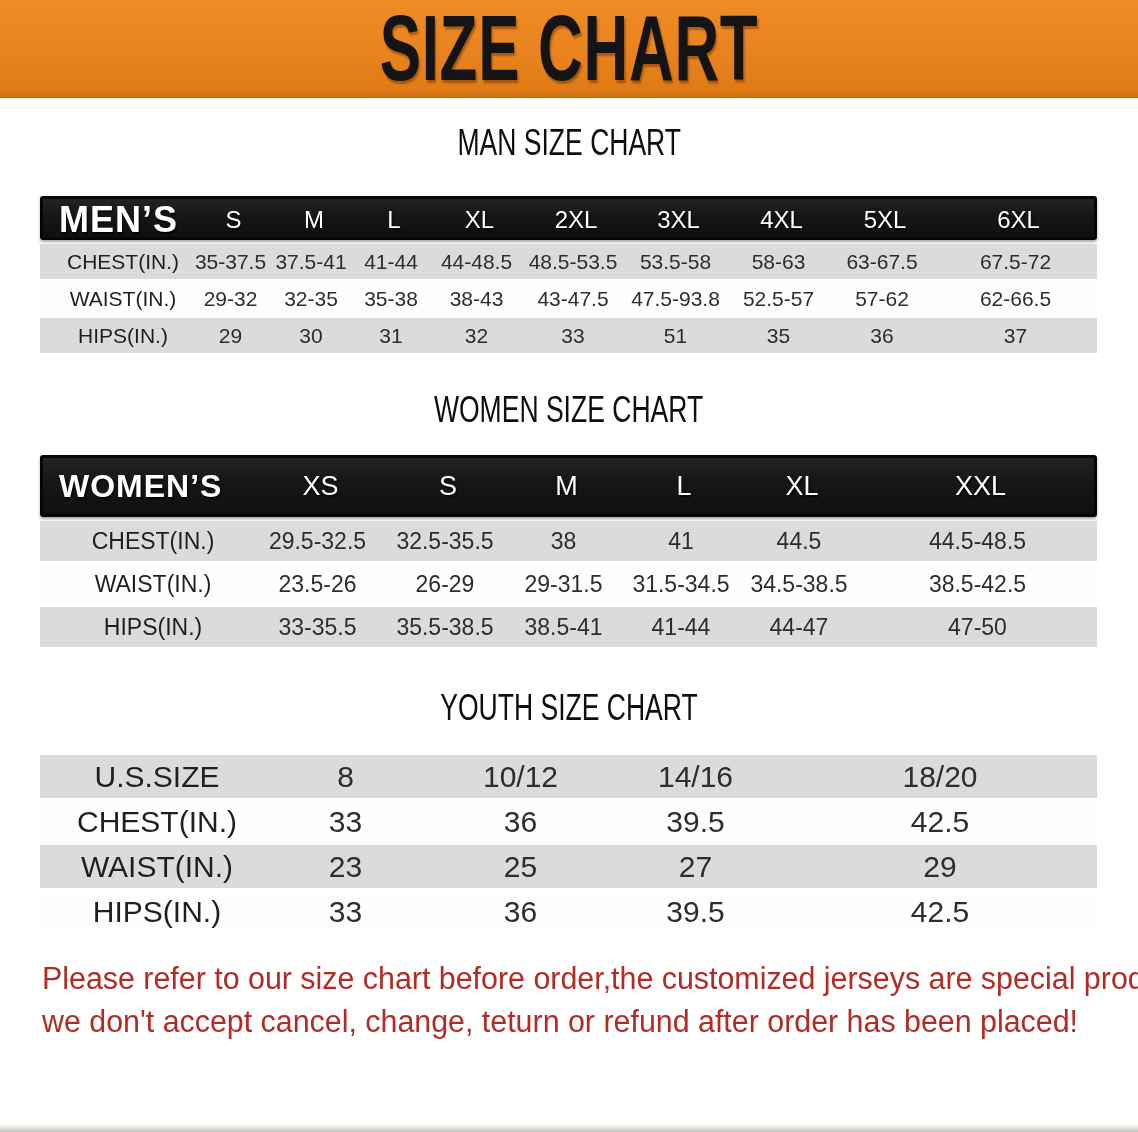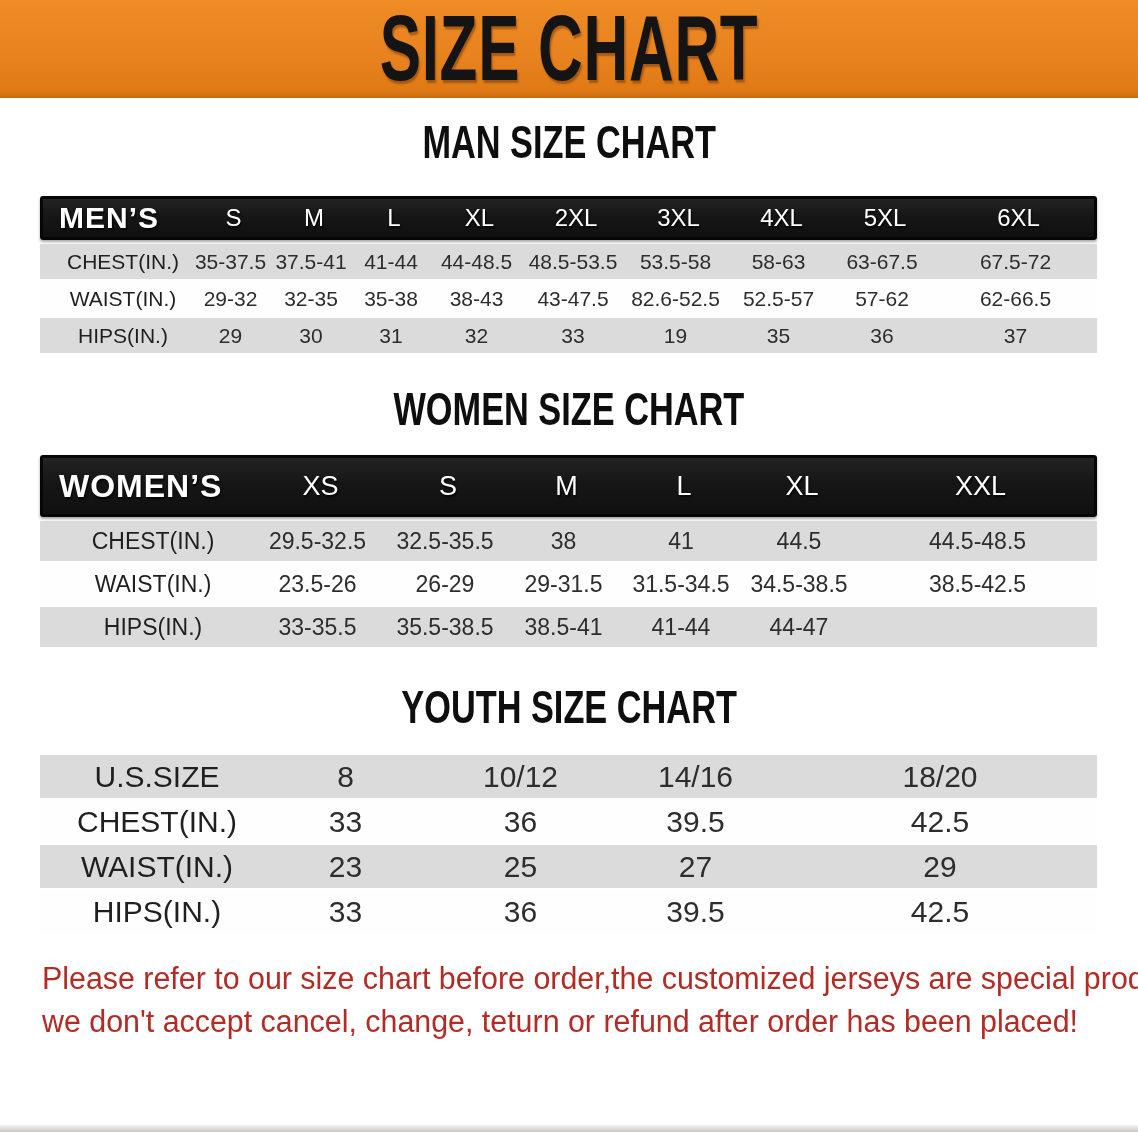--- a/index.html
+++ b/index.html
@@ -25,23 +25,23 @@
     color: #141414;
     letter-spacing: 1px;
     transform: scale(0.72, 1.08);
     transform-origin: center;
     text-shadow: 2px 2px 2px rgba(90,40,0,0.45);
     white-space: nowrap;
   }
   
   h2.section-heading {
     text-align: center;
-    font-weight: 700;
+    font-weight: 400;
     color: #0e0e0e;
-    font-size: 44px;
+    font-size: 34px;
     line-height: 56px;
     white-space: nowrap;
   }
   h2.section-heading > span {
     display: inline-block;
     transform: scale(0.78, 1.06);
     transform-origin: center;
     letter-spacing: 0px;
   }
   #man-heading   { margin-top: 16px; }
@@ -71,21 +71,21 @@
   .women .thead { height: 62px; }
   .youth .thead { height: 60px; }
   .th-label {
     font-weight: 700;
     text-align: left;
     padding-left: 16px;
     letter-spacing: 1px;
     white-space: nowrap;
     text-shadow: 1px 2px 2px rgba(0,0,0,0.8);
   }
-  .men   .th-label { font-size: 30px; padding-left: 16px; }
+  .men   .th-label { font-size: 36px; padding-left: 16px; }
   .women .th-label { font-size: 32px; }
   .youth .th-label { font-size: 32px; }
   .th-col {
     text-align: center;
     font-weight: 400;
     text-shadow: 1px 2px 2px rgba(0,0,0,0.8);
   }
   .men   .th-col { font-size: 24px; }
   .women .th-col { font-size: 27px; }
   .youth .th-col { font-size: 27px; }
@@ -151,33 +151,33 @@
         <div class="cell">63-67.5</div>
         <div class="cell">67.5-72</div>
       </div>
       <div class="row trow plain">
         <div class="row-label">WAIST(IN.)</div>
         <div class="cell">29-32</div>
         <div class="cell">32-35</div>
         <div class="cell">35-38</div>
         <div class="cell">38-43</div>
         <div class="cell">43-47.5</div>
-        <div class="cell">82.6-52.5</div>
+        <div class="cell">47.5-93.8</div>
         <div class="cell">52.5-57</div>
         <div class="cell">57-62</div>
         <div class="cell">62-66.5</div>
       </div>
       <div class="row trow stripe">
         <div class="row-label">HIPS(IN.)</div>
         <div class="cell">29</div>
         <div class="cell">30</div>
         <div class="cell">31</div>
         <div class="cell">32</div>
         <div class="cell">33</div>
-        <div class="cell">19</div>
+        <div class="cell">51</div>
         <div class="cell">35</div>
         <div class="cell">36</div>
         <div class="cell">37</div>
       </div>
     </div>
 </section>
 
 <section>
   <h2 class="section-heading" id="women-heading"><span>WOMEN SIZE CHART</span></h2>
   <div class="sizetable women" id="women-table">
@@ -208,20 +208,21 @@
         <div class="cell">34.5-38.5</div>
         <div class="cell">38.5-42.5</div>
       </div>
       <div class="row trow stripe">
         <div class="row-label">HIPS(IN.)</div>
         <div class="cell">33-35.5</div>
         <div class="cell">35.5-38.5</div>
         <div class="cell">38.5-41</div>
         <div class="cell">41-44</div>
         <div class="cell">44-47</div>
+        <div class="cell">47-50</div>
       </div>
     </div>
 </section>
 
 <section>
   <h2 class="section-heading" id="youth-heading"><span>YOUTH SIZE CHART</span></h2>
   <div class="sizetable youth" id="youth-table">
       <div class="row trow stripe">
         <div class="row-label">U.S.SIZE</div>
         <div class="cell">8</div>

